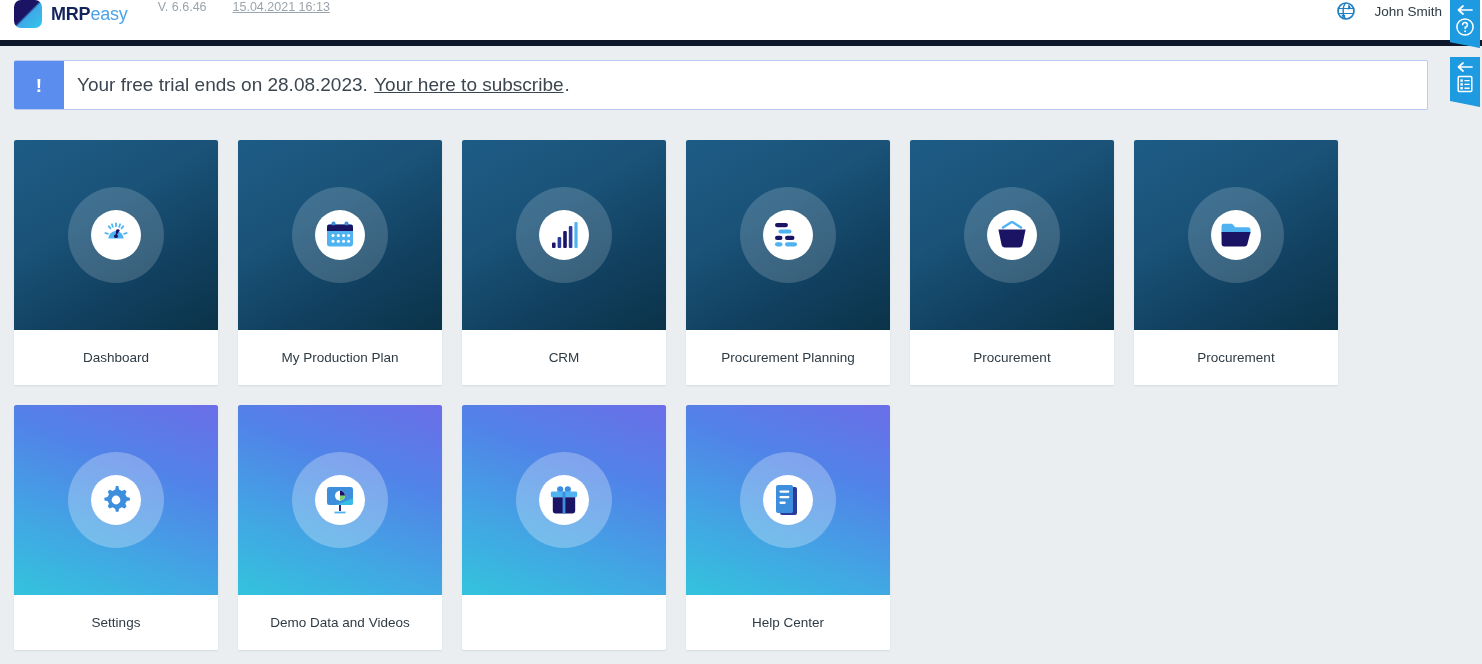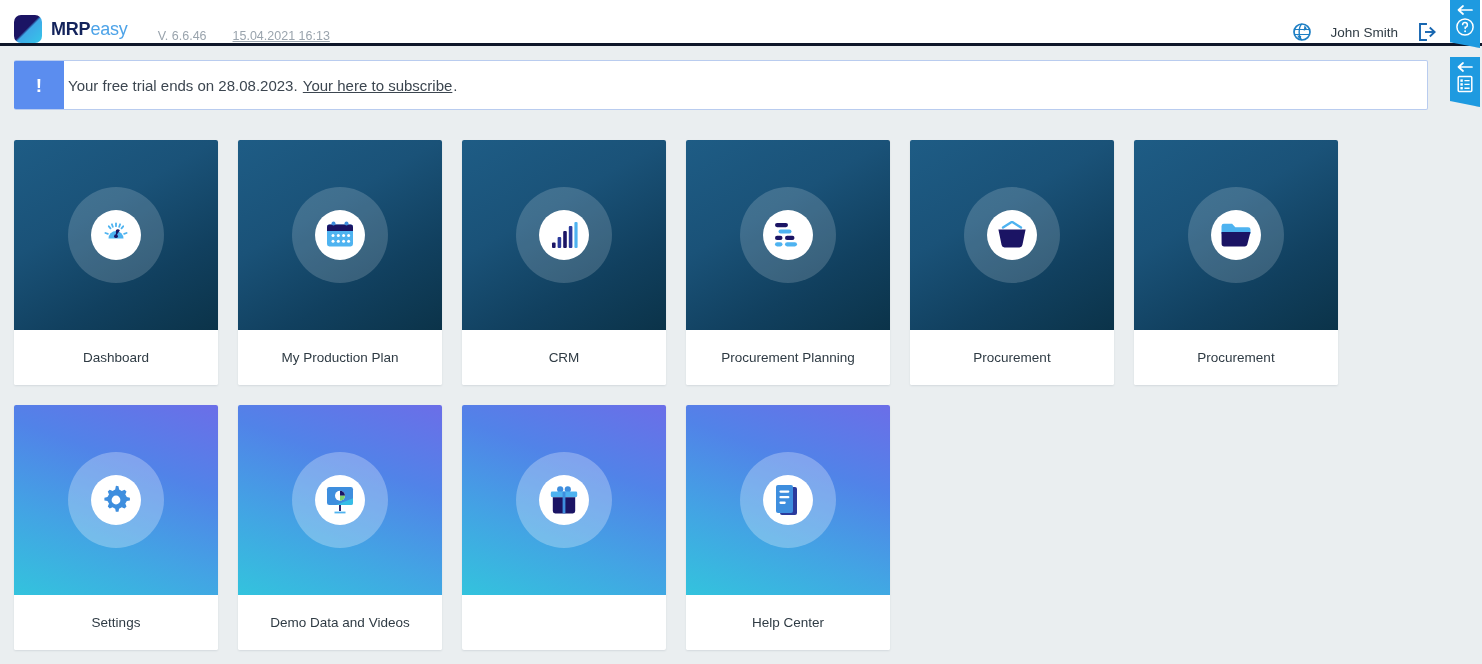--- a/index.html
+++ b/index.html
@@ -14,23 +14,23 @@
     background: #eaeef0;
     font-family: "Liberation Sans", sans-serif;
     color: #333;
     position: relative;
   }
 
   
   #header {
     height: 46px;
     background: #ffffff;
-    border-bottom: 3px solid #0f172a;
-    display: flex;
-    align-items: flex-end;
+    border-bottom: 6px solid #0f172a;
+    display: flex;
+    align-items: flex-start;
     padding: 0 0 0 14px;
     position: relative;
     z-index: 5;
   }
 
   #logo-group {
     display: flex;
     align-items: center;
     gap: 9px;
   }
@@ -61,21 +61,20 @@
     white-space: nowrap;
   }
   #app-version { margin-left: 30px; }
   #app-datetime { margin-left: 26px; text-decoration: underline; }
 
   #header-right {
     margin-left: auto;
     display: flex;
     align-items: center;
     gap: 18px;
-    padding-right: 44px;
   }
 
   #user-name {
     font-size: 13.5px;
     color: #2f3b44;
     white-space: nowrap;
   }
 
   .hdr-icon-btn {
     display: flex;
@@ -109,22 +108,22 @@
     align-items: center;
     justify-content: center;
     font-size: 19px;
     font-weight: bold;
     line-height: 1;
   }
 
   #banner-text {
     display: flex;
     align-items: center;
-    padding-left: 4px;
-    font-size: 15px;
+    padding-left: 13px;
+    font-size: 19px;
     color: #3c4650;
     white-space: nowrap;
   }
 
   #banner-link {
     color: #3c4650;
     text-decoration: underline;
     cursor: pointer;
     margin: 0 1px;
   }

